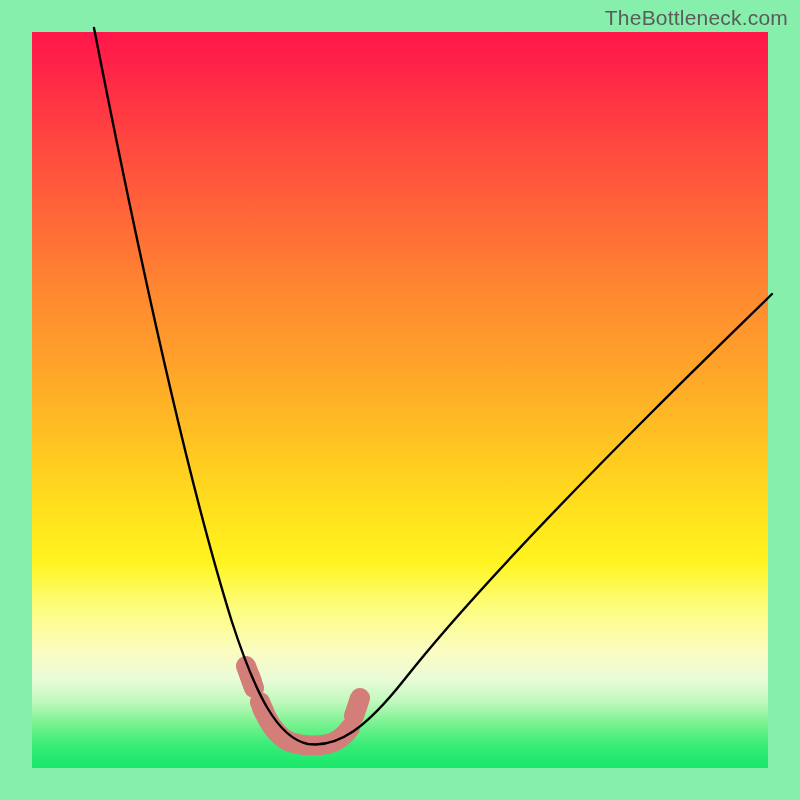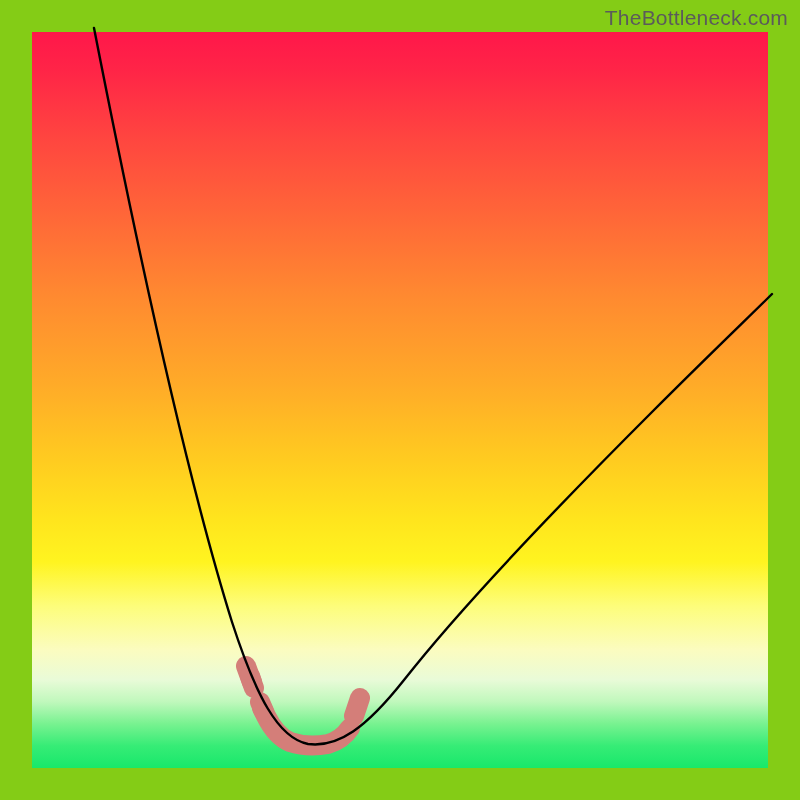--- a/index.html
+++ b/index.html
@@ -10,21 +10,21 @@
     background: #000;
     overflow: hidden;
     font-family: Arial, Helvetica, sans-serif;
   }
   .frame {
     position: absolute;
     left: 0;
     top: 0;
     width: 800px;
     height: 800px;
-    background: #84cc16;
+    background: #86efac;
   }
   .plot-area {
     position: absolute;
     left: 32px;
     top: 32px;
     width: 736px;
     height: 736px;
     
     background: linear-gradient(
       to bottom,

